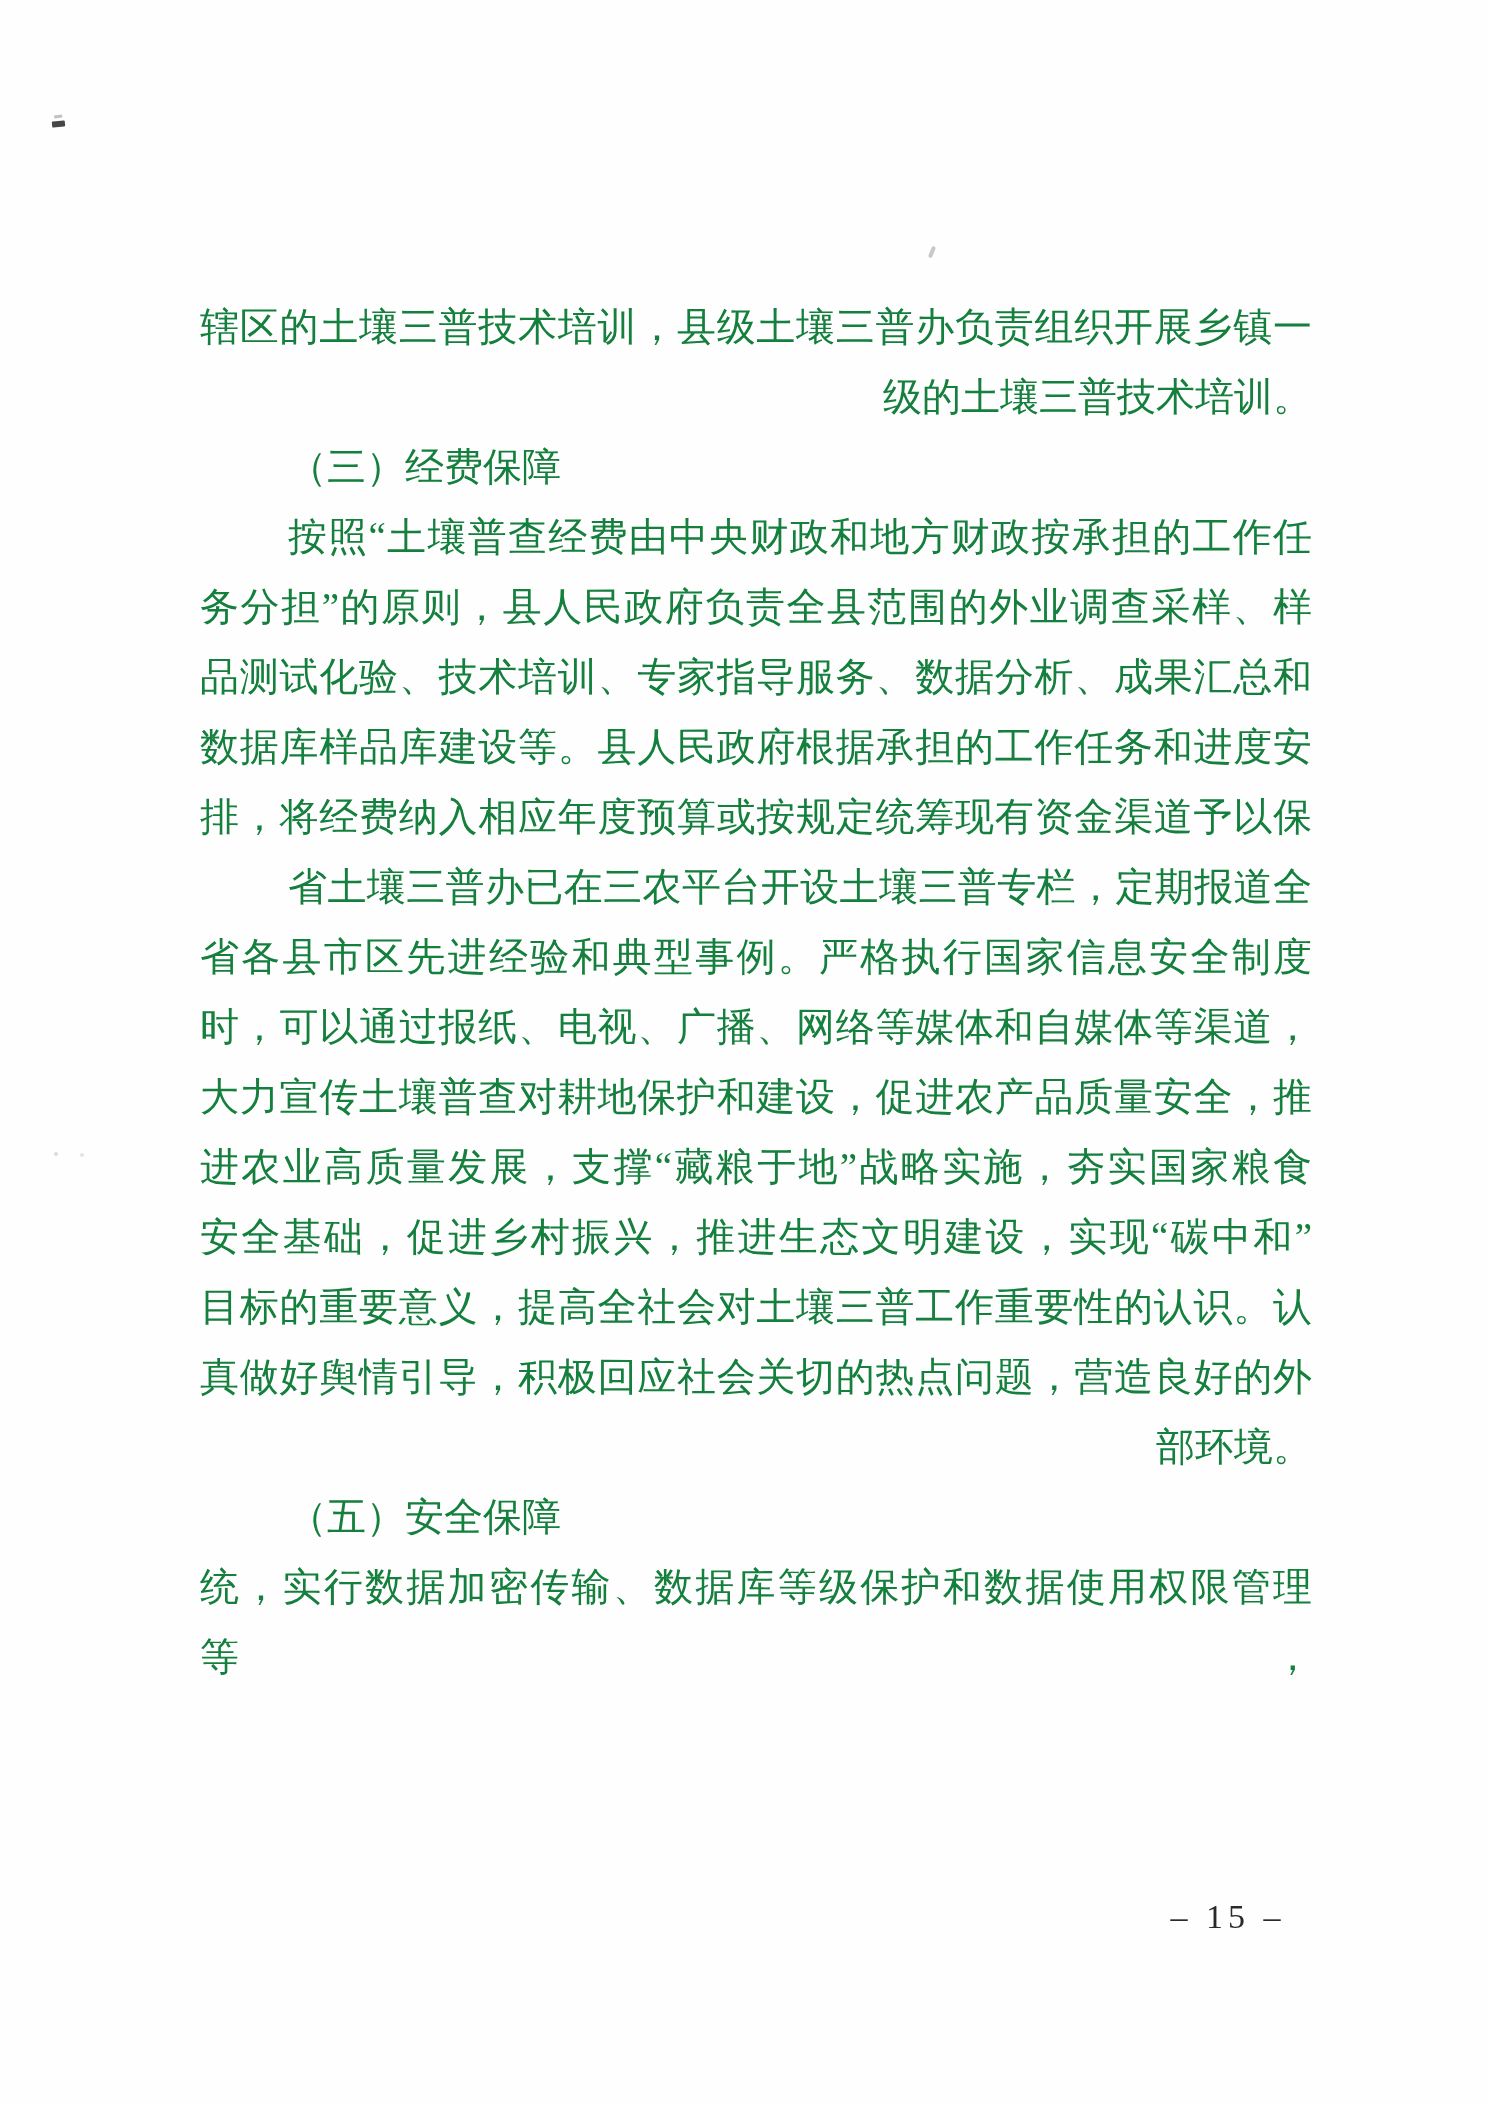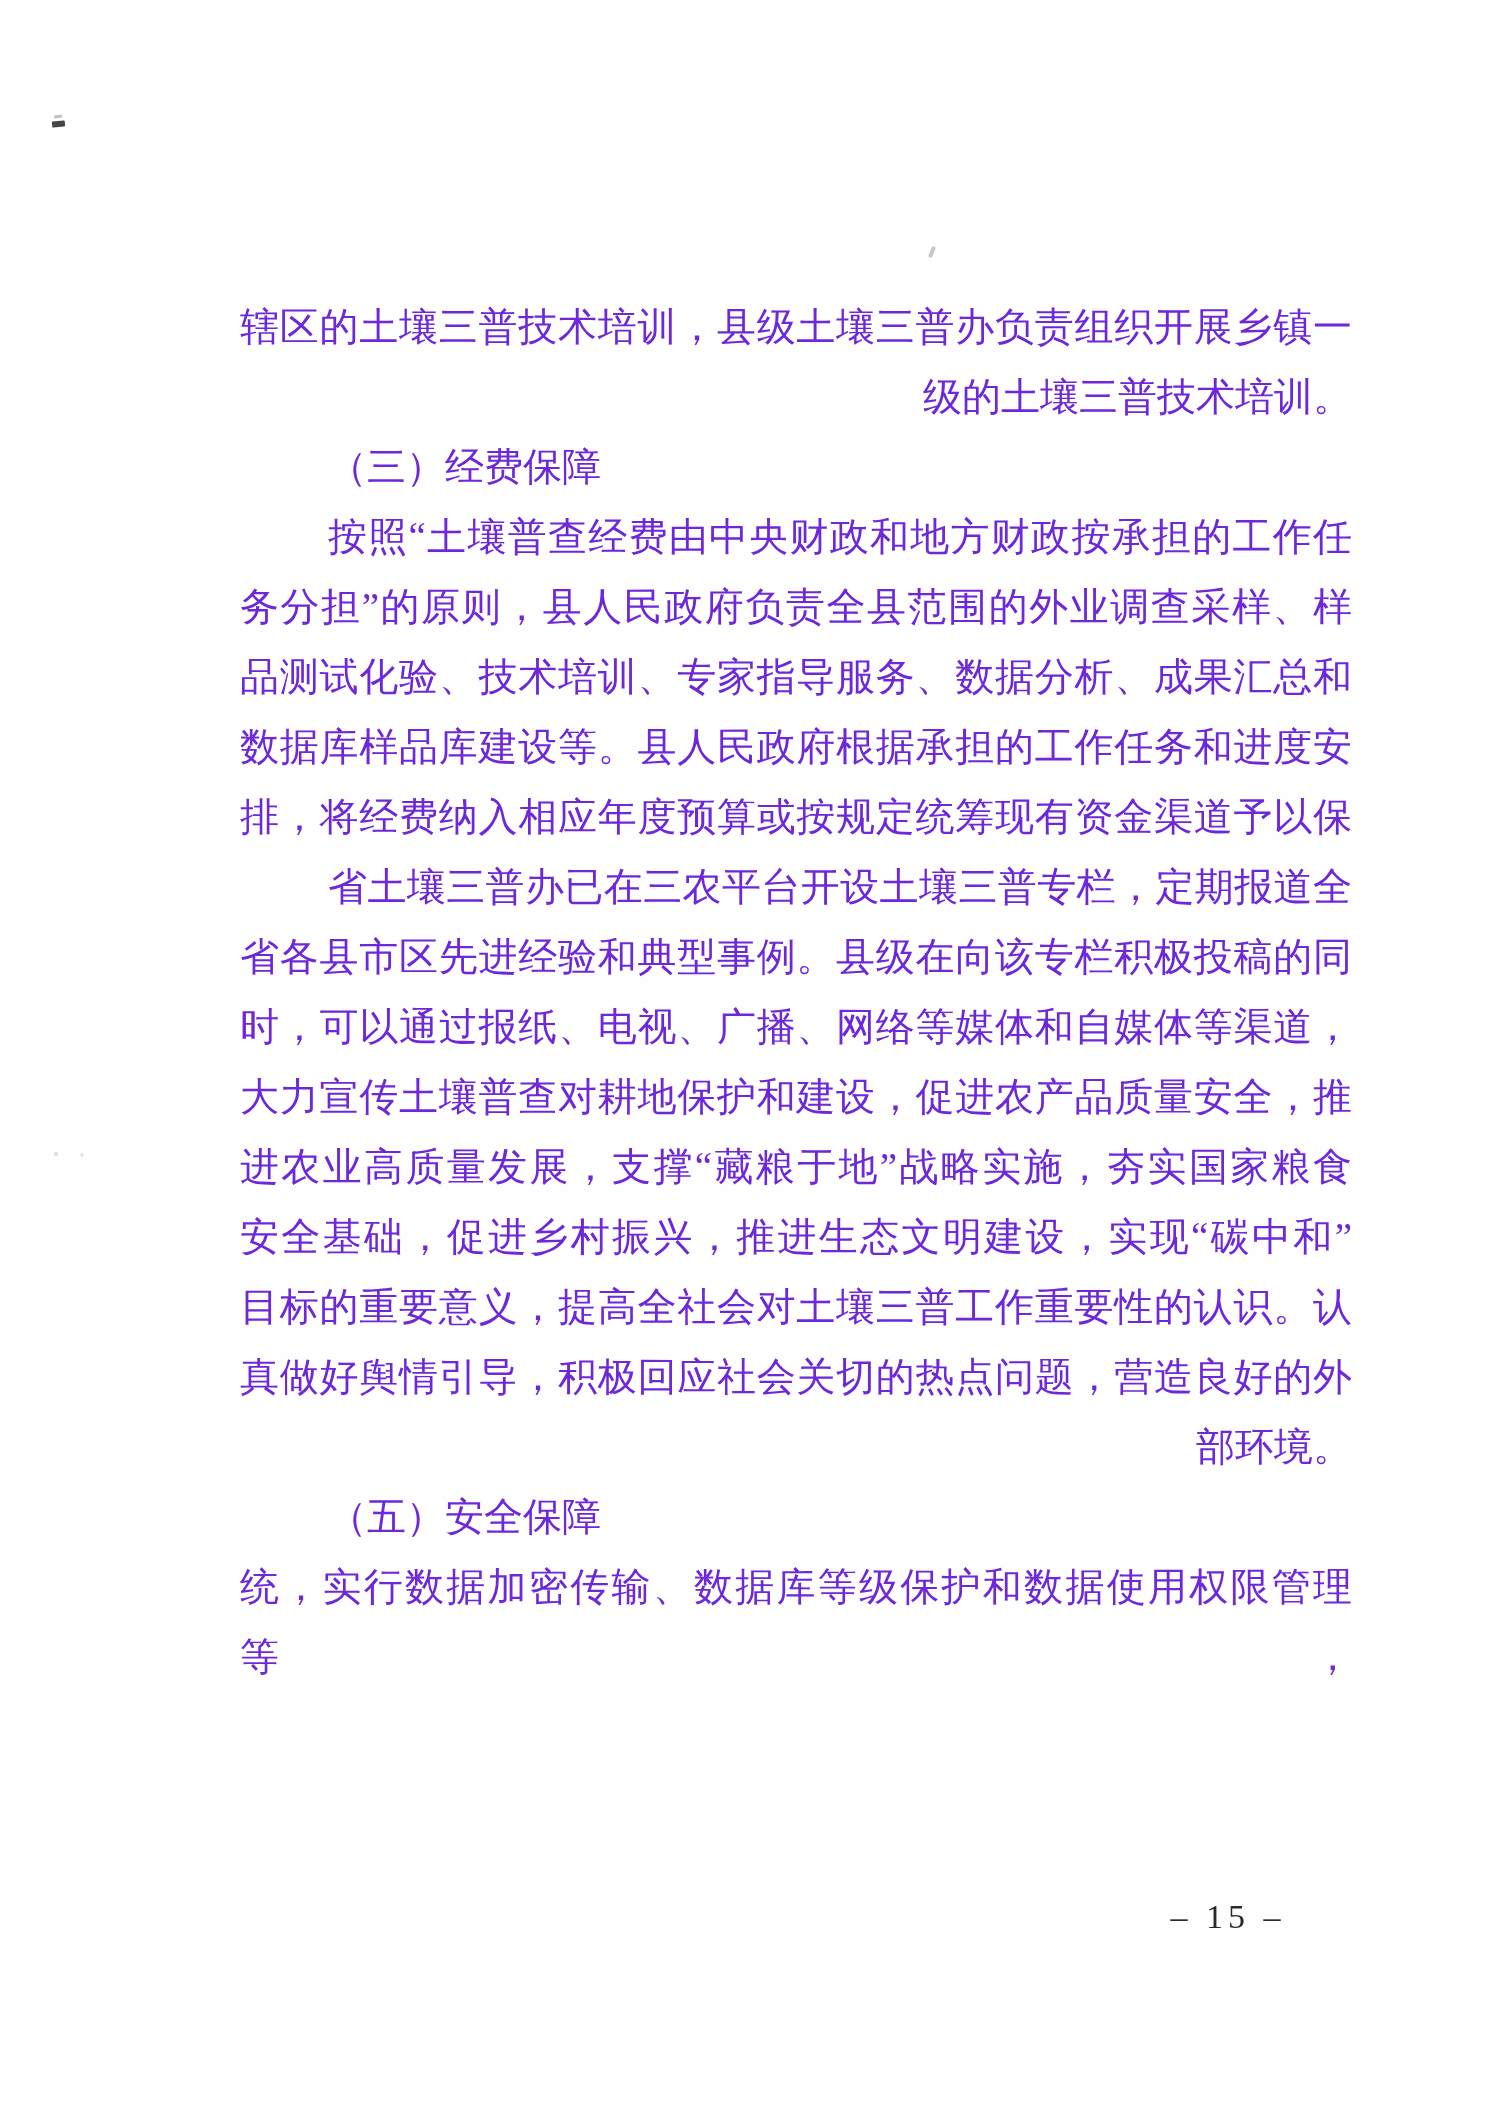--- a/index.html
+++ b/index.html
@@ -14,23 +14,22 @@
   .page {
     position: absolute;
     inset: 0;
     background: #fffefe;
   }
   .page-text {
     position: absolute;
     left: 200px;
     top: 292px;
     width: 1112px;
-    color: #6d28d9;
+    color: #15803d;
     font-size: 39px;
-    margin-left: 40px;
   }
   .ln {
     height: 70px;
     line-height: 70px;
   }
   .full {
     text-align: justify;
     text-align-last: justify;
   }
   .short { text-align: right; }
@@ -83,21 +82,21 @@
   <div class="page-text">
     <div class="ln full">辖区的土壤三普技术培训，县级土壤三普办负责组织开展乡镇一</div>
     <div class="ln short">级的土壤三普技术培训。</div>
     <div class="ln heading ind">（三）经费保障</div>
     <div class="ln full ind">按照“土壤普查经费由中央财政和地方财政按承担的工作任</div>
     <div class="ln full">务分担”的原则，县人民政府负责全县范围的外业调查采样、样</div>
     <div class="ln full">品测试化验、技术培训、专家指导服务、数据分析、成果汇总和</div>
     <div class="ln full">数据库样品库建设等。县人民政府根据承担的工作任务和进度安</div>
     <div class="ln full">排，将经费纳入相应年度预算或按规定统筹现有资金渠道予以保</div>
     <div class="ln full ind">省土壤三普办已在三农平台开设土壤三普专栏，定期报道全</div>
-    <div class="ln full">省各县市区先进经验和典型事例。县级在向该专栏积极投稿的同</div>
+    <div class="ln full">省各县市区先进经验和典型事例。严格执行国家信息安全制度</div>
     <div class="ln full">时，可以通过报纸、电视、广播、网络等媒体和自媒体等渠道，</div>
     <div class="ln full">大力宣传土壤普查对耕地保护和建设，促进农产品质量安全，推</div>
     <div class="ln full">进农业高质量发展，支撑“藏粮于地”战略实施，夯实国家粮食</div>
     <div class="ln full">安全基础，促进乡村振兴，推进生态文明建设，实现“碳中和”</div>
     <div class="ln full">目标的重要意义，提高全社会对土壤三普工作重要性的认识。认</div>
     <div class="ln full">真做好舆情引导，积极回应社会关切的热点问题，营造良好的外</div>
     <div class="ln short">部环境。</div>
     <div class="ln heading ind">（五）安全保障</div>
     <div class="ln full">统，实行数据加密传输、数据库等级保护和数据使用权限管理等，</div>
   </div>

